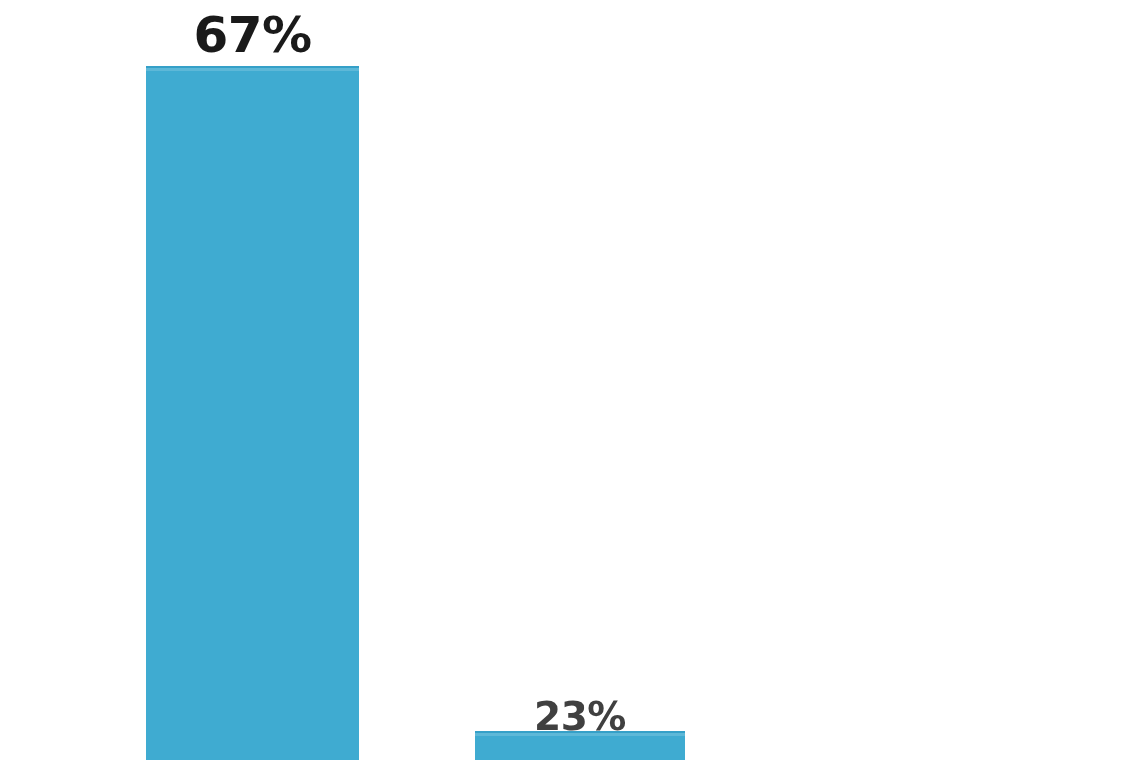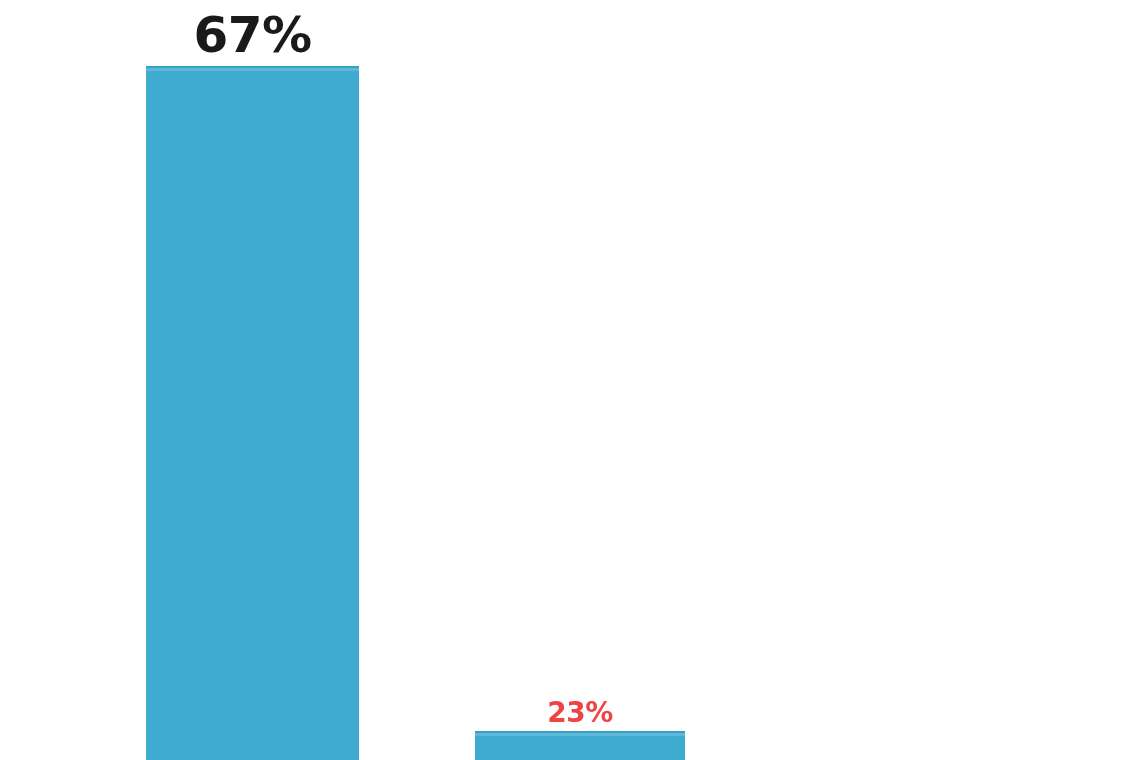--- a/index.html
+++ b/index.html
@@ -77,18 +77,18 @@
 
   <div class="plot-area">
 
     <div class="bar-group" style="left:146px; width:213px; height:760px;">
       <div class="bar" style="height: 694px; background-color: rgb(63, 171, 209); border-top-color: rgb(53, 160, 200);"></div>
       <div class="bar-value-label" style="bottom: 700px; font-size: 50px; color: rgb(26, 26, 26);">67%</div>
     </div>
 
     <div class="bar-group" style="left:475px; width:210px; height:760px;">
       <div class="bar" style="height: 29px; background-color: rgb(63, 171, 209); border-top-color: rgb(53, 160, 200);"></div>
-      <div class="bar-value-label" style="bottom: 33px; font-size: 28px; color: #ef4444;">23%</div>
+      <div class="bar-value-label" style="bottom: 24px; font-size: 39px; color: #404040;">23%</div>
     </div>
 
   </div>
 
 </div>
 
 </body></html>

